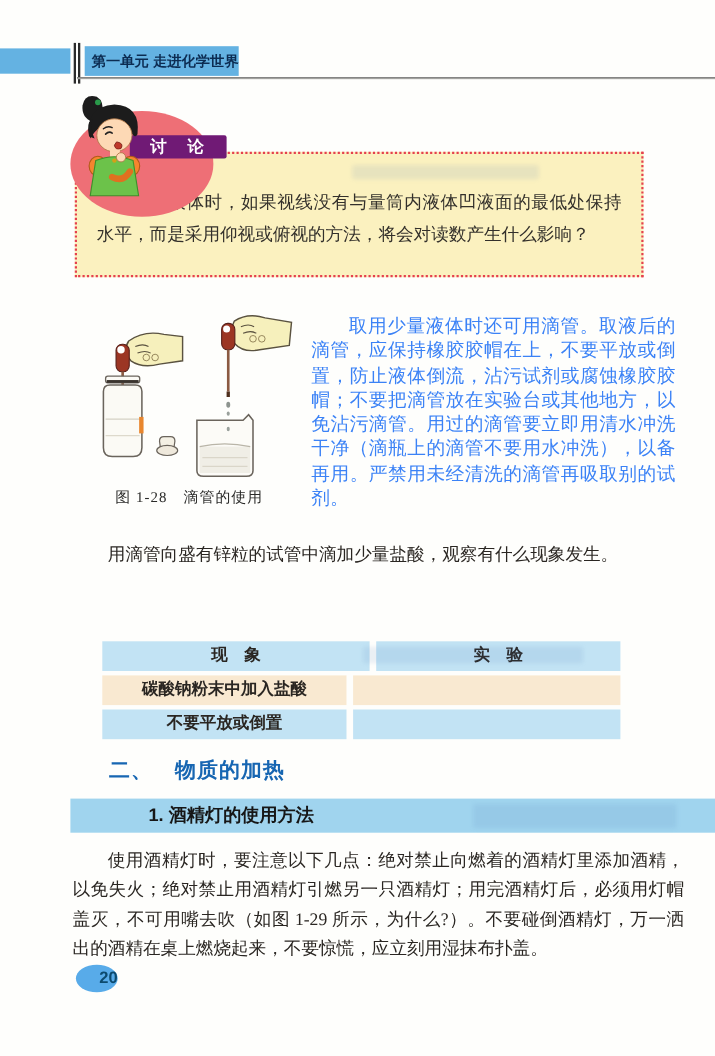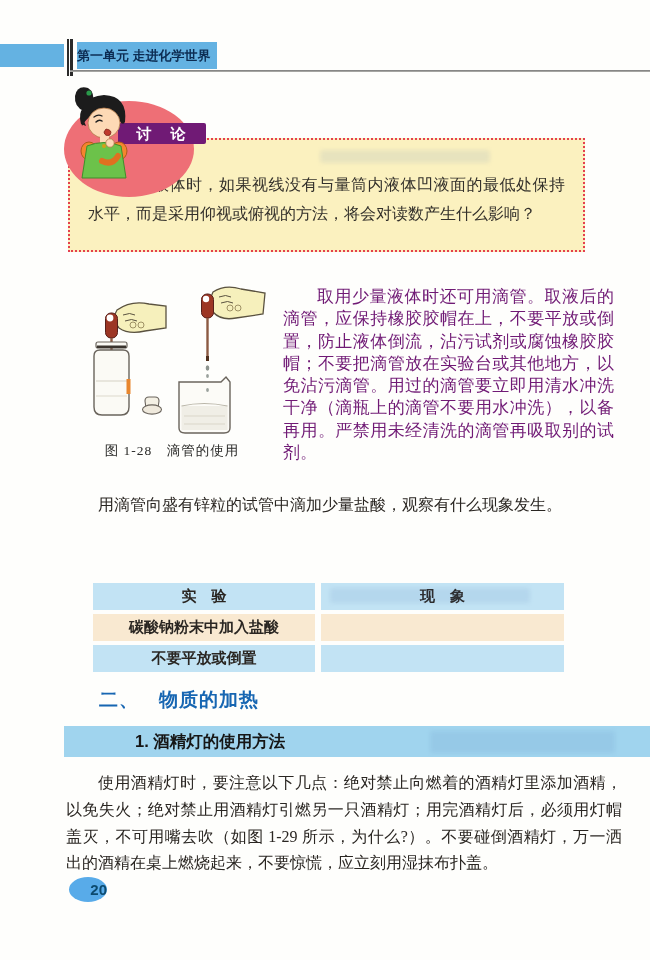--- a/index.html
+++ b/index.html
@@ -5,41 +5,41 @@
   html,body{margin:0;padding:0;}
   body{width:650px;height:960px;background:#f4f4f2;font-family:"Liberation Serif","DejaVu Serif",serif;}
   .page{position:relative;width:650px;height:960px;background:#fefefc;overflow:hidden;}
 
   
   .unit-left-box{position:absolute;left:0;top:44px;width:64px;height:23px;background:var(--header-blue,#64b2e2);}
   .unit-vline{position:absolute;left:67px;top:39px;width:6px;height:37px;
     background:linear-gradient(90deg,#2b2b2b 0 2px,transparent 2px 3.5px,#2b2b2b 3.5px 6px);}
   .unit-label{position:absolute;left:77px;top:42px;width:140px;height:27px;background:var(--header-blue,#64b2e2);
     color:#0c2c52;font-family:"Liberation Sans","DejaVu Sans",sans-serif;font-weight:bold;font-size:13px;
-    line-height:27px;text-align:left;white-space:nowrap;}
+    line-height:27px;text-align:right;white-space:nowrap;}
   .unit-hline{position:absolute;left:70px;top:70px;width:580px;height:2px;background:linear-gradient(180deg,#777,#b5b5b0);}
 
   
   .disc-box{position:absolute;left:68px;top:138px;width:517px;height:114px;background:var(--discussion-box-yellow,#fbf1bf);
     border:2px dotted var(--discussion-border-red,#e5404e);box-sizing:border-box;z-index:1;}
   .disc-text{margin:30px 18px 0 18px;text-indent:2em;font-size:16px;line-height:29px;color:#33302b;text-align:justify;}
   .disc-ellipse{position:absolute;left:64px;top:101px;width:130px;height:96px;border-radius:50%;
     background:var(--discussion-pink,#ee6f76);z-index:2;}
   .disc-label{position:absolute;left:118px;top:123px;width:88px;height:21px;background:#701a75;border-radius:2px;
     color:#fff;font-family:"Liberation Sans","DejaVu Sans",sans-serif;font-weight:bold;font-size:15px;
     line-height:21px;text-align:center;letter-spacing:2px;z-index:3;}
   .girl{position:absolute;left:58px;top:84px;width:92px;height:128px;z-index:4;}
 
   
   .figure{position:absolute;left:73px;top:284px;width:198px;}
   .fig-caption{margin-top:4px;text-align:center;font-size:13.5px;font-weight:normal;color:#2a2a28;letter-spacing:1px;}
 
   
   .dropper-para{position:absolute;left:283px;top:286px;width:331px;font-size:17px;line-height:22.3px;
-    text-align:justify;text-indent:2em;color:#701a75;}
+    text-align:justify;text-indent:2em;color:#3b82f6;}
   .exp-para{position:absolute;left:66px;top:492px;width:548px;font-size:16px;line-height:26px;color:#2a2622;text-align:justify;}
   .exp-para p{margin:0;text-indent:2em;}
   .exp-label{font-weight:bold;font-family:"Liberation Sans","DejaVu Sans",sans-serif;font-size:15.5px;}
   .alcohol-para{position:absolute;left:66px;top:770px;width:556px;font-size:16px;line-height:26.8px;
     text-align:justify;text-indent:2em;color:#2a2622;}
 
   
   .exp-table{position:absolute;left:93px;top:583px;width:471px;}
   .t-row{display:flex;gap:6px;margin-bottom:4px;}
   .t-cell{height:27px;line-height:27px;text-align:center;font-size:15px;font-weight:bold;color:#2a2622;}
@@ -142,22 +142,22 @@
   </div>
 
   <div class="dropper-para">取用少量液体时还可用滴管。取液后的滴管，应保持橡胶胶帽在上，不要平放或倒置，防止液体倒流，沾污试剂或腐蚀橡胶胶帽；不要把滴管放在实验台或其他地方，以免沾污滴管。用过的滴管要立即用清水冲洗干净（滴瓶上的滴管不要用水冲洗），以备再用。严禁用未经清洗的滴管再吸取别的试剂。</div>
 
   <div class="exp-para">
     <p>用滴管向盛有锌粒的试管中滴加少量盐酸，观察有什么现象发生。</p>
   </div>
 
   <div class="exp-table">
     <div class="t-row">
+      <div class="t-cell t-col2 t-blue">现　象</div>
       <div class="t-cell t-col1 t-blue">实　验</div>
-      <div class="t-cell t-col2 t-blue">现　象</div>
     </div>
     <div class="t-row">
       <div class="t-cell t-col1 t-cream">碳酸钠粉末中加入盐酸</div>
       <div class="t-cell t-col2 t-cream"></div>
     </div>
     <div class="t-row">
       <div class="t-cell t-col1 t-blue">不要平放或倒置</div>
       <div class="t-cell t-col2 t-blue"></div>
     </div>
   </div>

